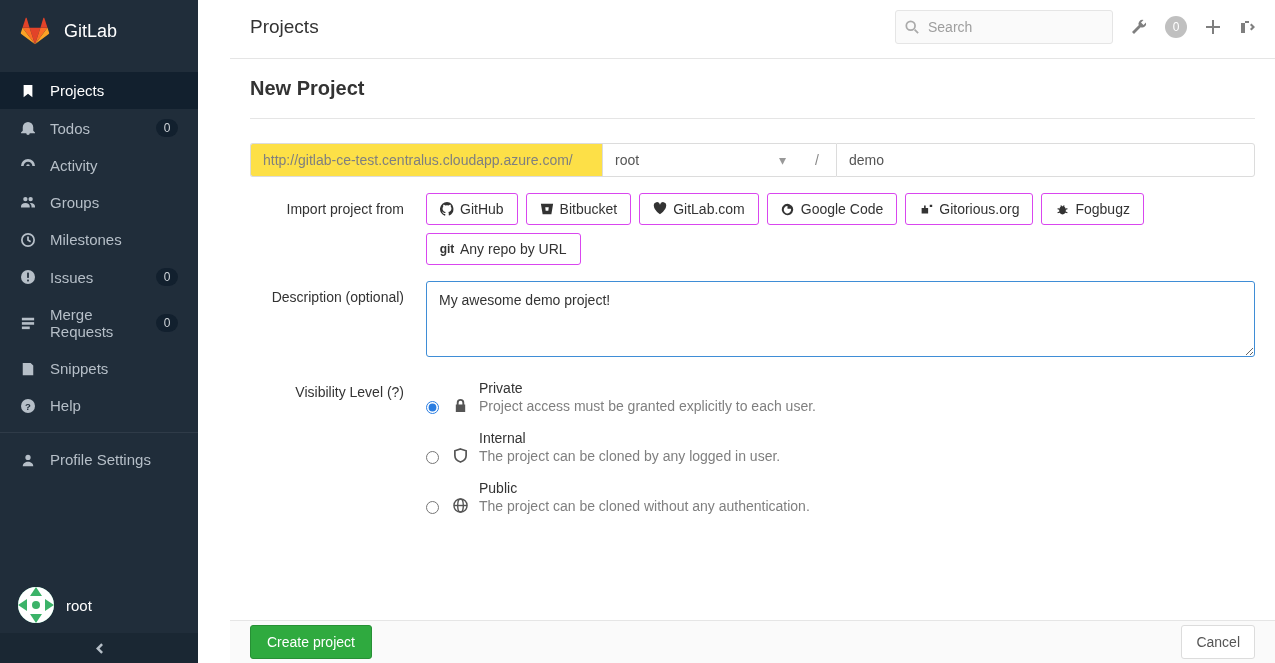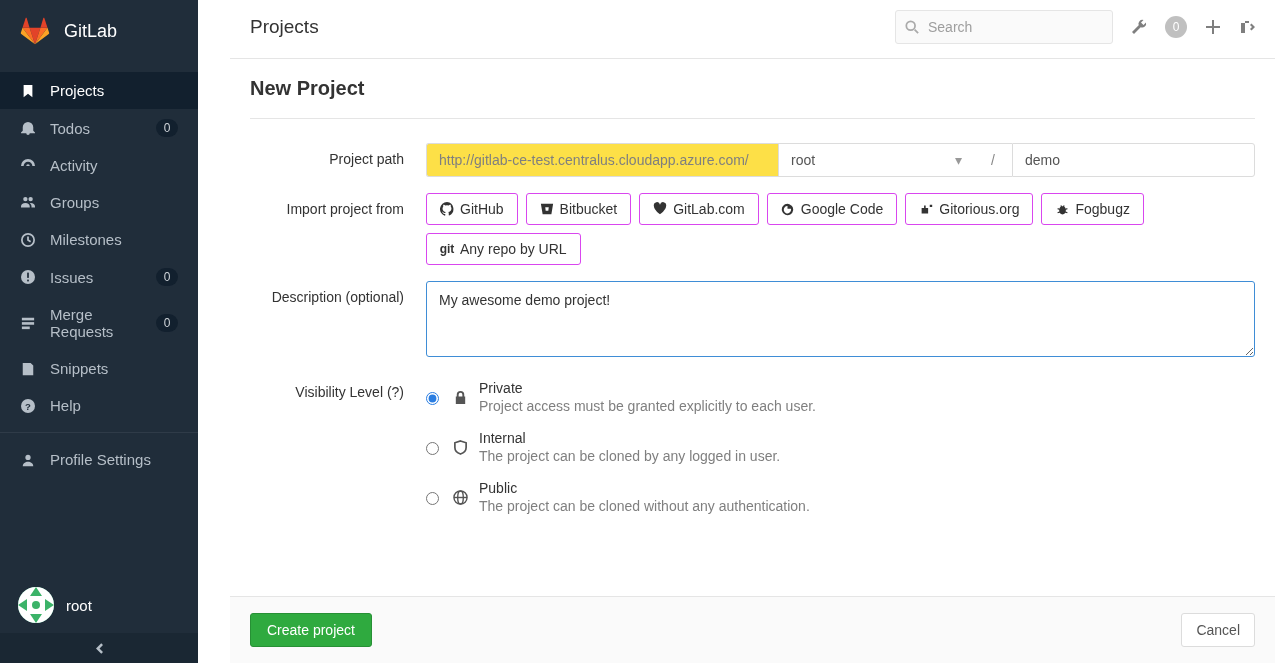--- a/index.html
+++ b/index.html
@@ -54,29 +54,29 @@
 .path-name { flex: 1; border-radius: 0 3px 3px 0; }
 .hint { color: #959595; font-size: 14px; margin-top: 10px; }
 .hint a { color: #333; text-decoration: none; }
 
 .import-buttons { display: flex; flex-wrap: wrap; gap: 8px; }
 .import-btn { border: 1px solid #d946ef; background: #fff; padding: 7px 13px; border-radius: 3px; font-size: 14px; color: #333; cursor: pointer; display: inline-flex; align-items: center; gap: 6px; }
 .import-btn .ic { width: 14px; height: 14px; display: inline-flex; align-items: center; justify-content: center; }
 
 .description-ta { width: 100%; min-height: 76px; border: 1px solid #3f8dd6; border-radius: 3px; padding: 10px 12px; font-family: inherit; font-size: 14px; color: #333; resize: vertical; outline: none; }
 
-.radio-row { display: flex; align-items: center; padding: 4px 0 12px 0; }
+.radio-row { display: flex; align-items: flex-end; padding: 4px 0 12px 0; }
 .radio-row input[type=radio] { margin-top: 3px; margin-right: 12px; accent-color: #2a7de1; }
 .vis-icon { width: 18px; height: 18px; display: inline-flex; align-items: center; justify-content: center; margin-right: 10px; margin-top: 1px; color: #555; flex-shrink: 0; }
 .vis-text { display: flex; flex-direction: column; }
 .vis-name { color: #333; font-size: 14px; }
 .vis-desc { color: #7f7f7f; font-size: 14px; margin-top: 2px; }
 
 
-.footer { border-top: 1px solid #e5e5e5; padding: 16px 20px; display: flex; align-items: center; background: #fafafa; }
+.footer { border-top: 1px solid #e5e5e5; padding: 4px 20px; display: flex; align-items: center; background: #fafafa; }
 .btn-primary { background: #2faa3f; color: #fff; border: 1px solid #279035; padding: 8px 16px; border-radius: 3px; font-size: 14px; cursor: pointer; }
 .btn-cancel { margin-left: auto; background: #fff; color: #555; border: 1px solid #dcdcdc; padding: 8px 14px; border-radius: 3px; font-size: 14px; cursor: pointer; }
 
 svg { display: block; }
 </style>
 </head>
 <body>
 
 <div class="sidebar">
   <div class="sidebar-header">
@@ -247,21 +247,20 @@
         </span>
     </div>
   </div>
 
   <div class="content">
     <div class="page-title">New Project</div>
 
     <div class="form">
 
       <div class="form-row">
-        <div class="form-label">Project path</div>
         <div class="form-field">
           <div class="path-group">
             <input class="input-text path-base" type="text" readonly="" value="http://gitlab-ce-test.centralus.cloudapp.azure.com/" style="">
             <div class="input-text path-ns">
               <div class="path-ns-inner">
                 <span>root</span>
                 <span class="caret-down">▾</span>
               </div>
             </div>
             <div class="path-slash">/</div>

